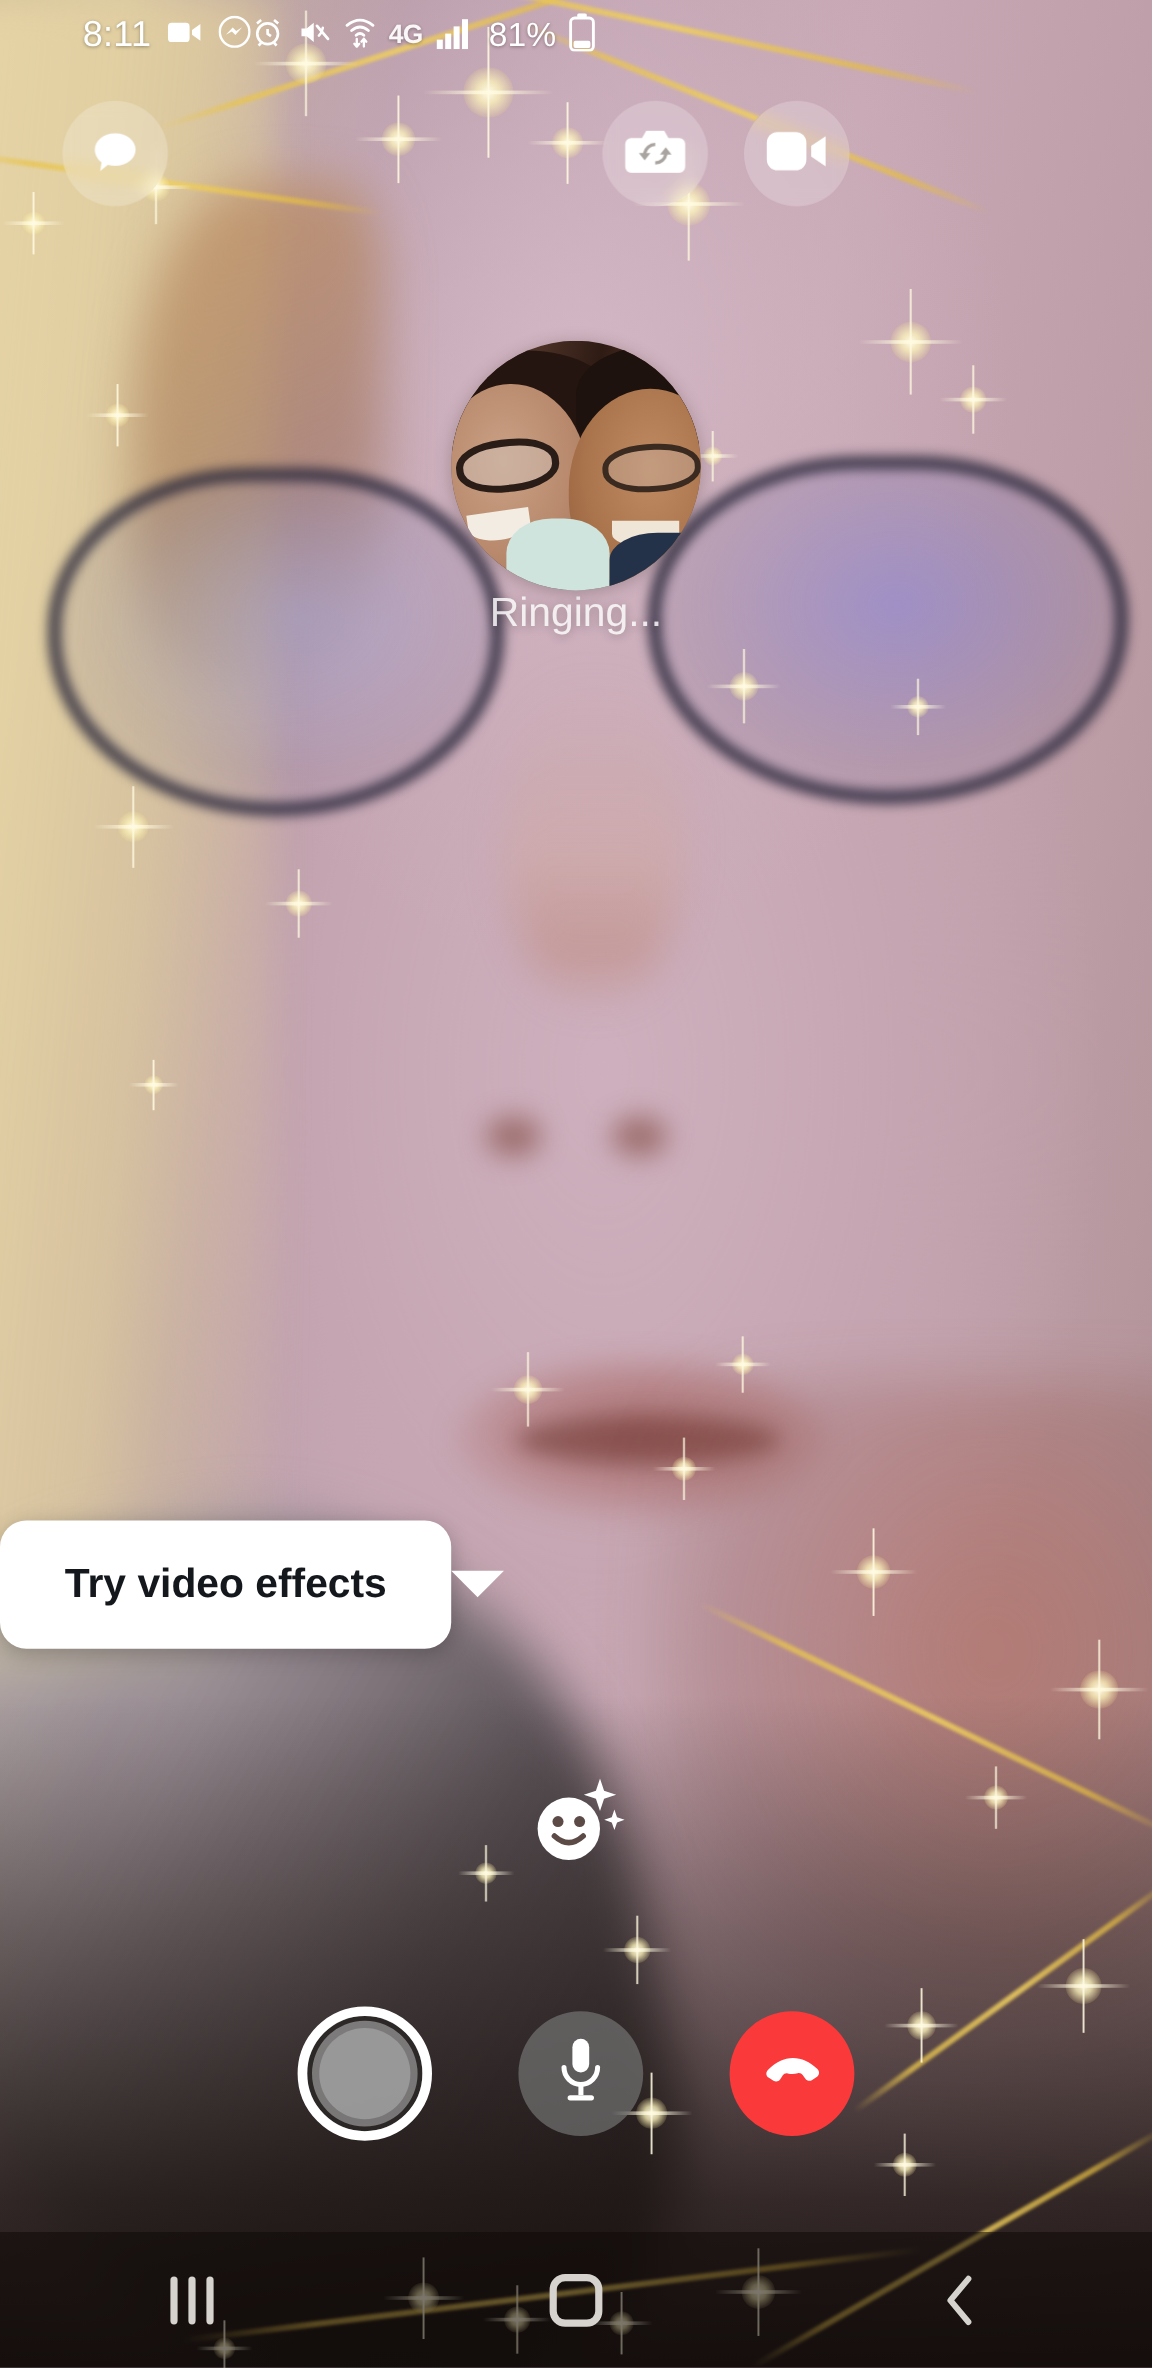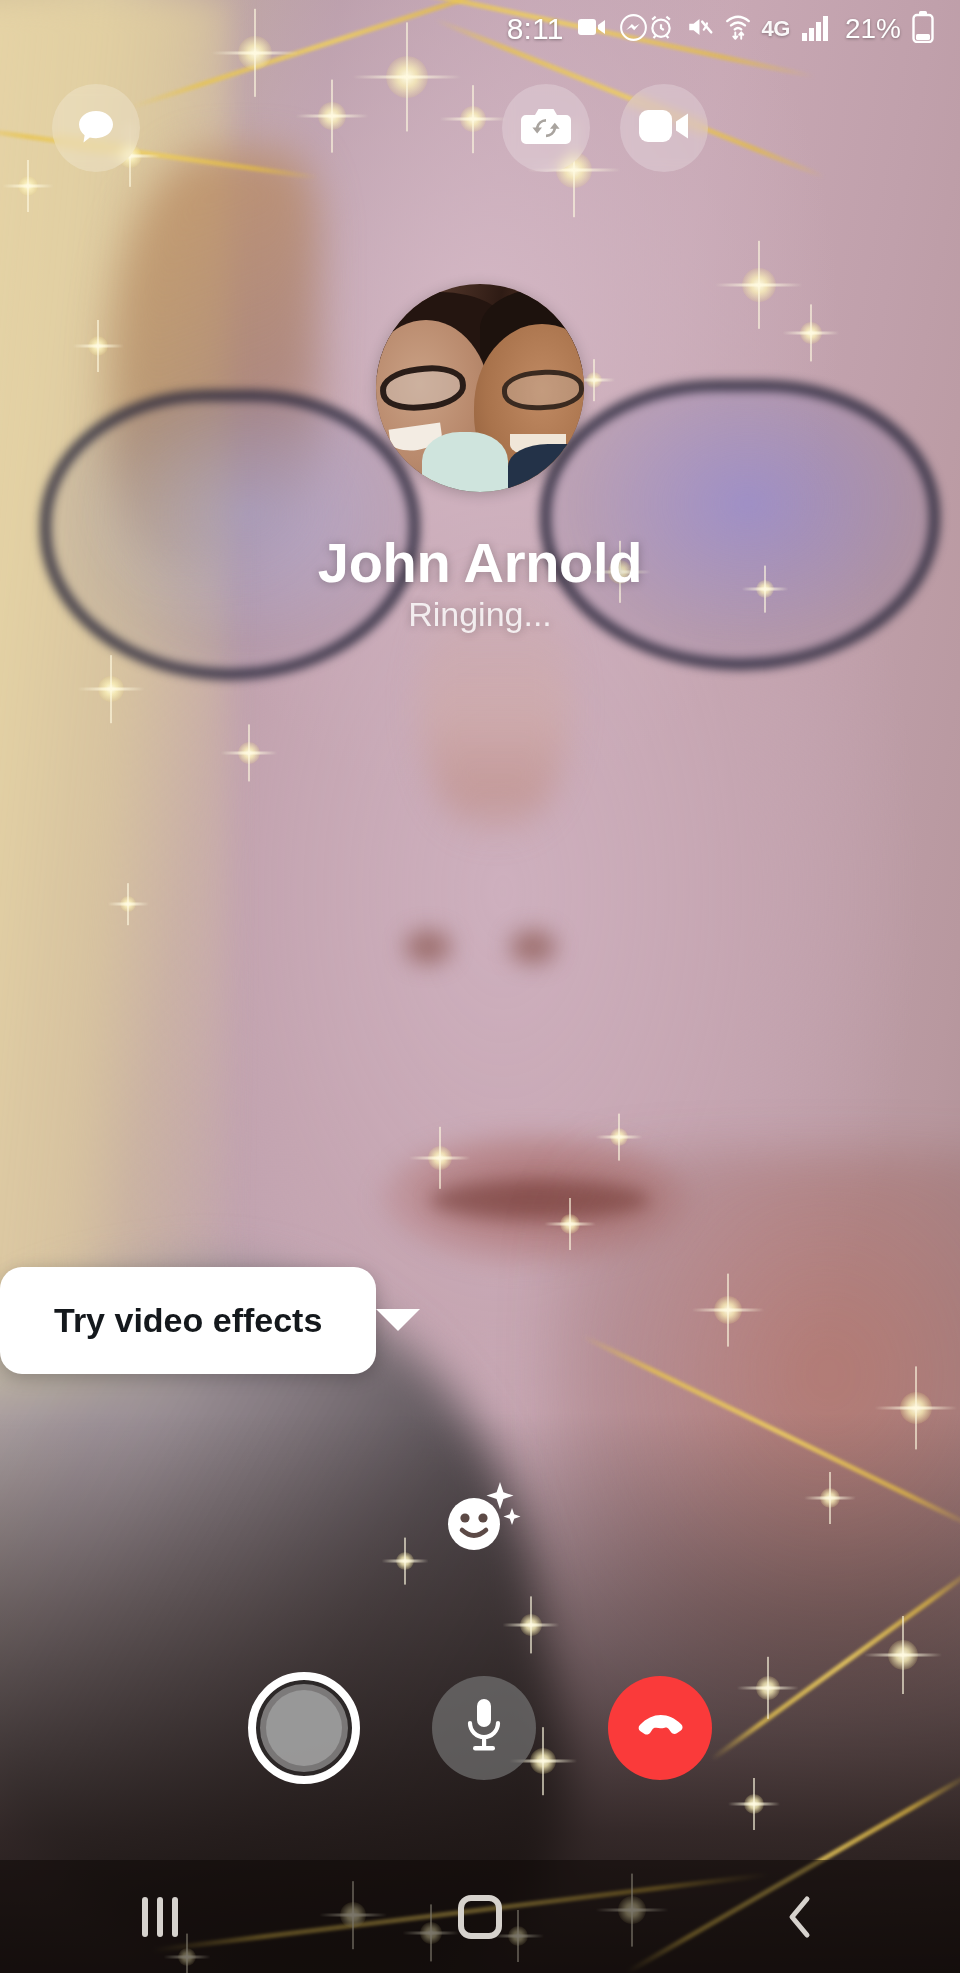--- a/index.html
+++ b/index.html
@@ -124,21 +124,21 @@
     content: ""; position: absolute; left: 50%; top: 50%;
     background: linear-gradient(90deg, rgba(255,248,210,0) 0%, rgba(255,250,225,0.92) 50%, rgba(255,248,210,0) 100%);
     transform: translate(-50%,-50%);
   }
   .star::before { width: 260%; height: 3px; }
   .star::after  { width: 3px; height: 260%; }
 
   
   .status-bar {
     position: absolute; top: 0; left: 0; right: 0; height: 58px;
-    display: flex; align-items: center; justify-content: flex-end;
+    display: flex; align-items: center; justify-content: flex-start;
     padding: 0 26px 0 69px;
     color: #ffffff; z-index: 40;
     text-shadow: 0 1px 3px rgba(0,0,0,0.35);
   }
   .sb-left { display: flex; align-items: center; gap: 14px; }
   .sb-time { font-size: 30px; font-weight: 400; letter-spacing: .2px; }
   .sb-right { display: flex; align-items: center; gap: 11px; }
   .sb-batt-text { font-size: 28px; font-weight: 400; margin-left: 3px; }
   .ic { display: block; }
 
@@ -426,21 +426,21 @@
         <span>4G</span>
       </span>
       <span class="ic">
         <svg width="30" height="28" viewBox="0 0 30 28">
           <rect x="1" y="20" width="5" height="8" fill="#fff"></rect>
           <rect x="8" y="15" width="5" height="13" fill="#fff"></rect>
           <rect x="15" y="9" width="5" height="19" fill="#fff"></rect>
           <rect x="22" y="3" width="5" height="25" fill="#fff"></rect>
         </svg>
       </span>
-      <span class="sb-batt-text">21%</span>
+      <span class="sb-batt-text">81%</span>
       <span class="ic">
         <svg width="22" height="32" viewBox="0 0 22 32">
           <rect x="7" y="0" width="8" height="4" rx="1.6" fill="#fff"></rect>
           <rect x="1.5" y="4" width="19" height="27" rx="3.5" fill="none" stroke="#fff" stroke-width="2.4"></rect>
           <rect x="4" y="23" width="14" height="6" rx="1.6" fill="#fff"></rect>
         </svg>
       </span>
     </div>
   </div>
 
@@ -485,21 +485,20 @@
         <div class="av-face-l"></div>
         <div class="av-face-r"></div>
         <div class="av-glass-l"></div>
         <div class="av-glass-r"></div>
         <div class="av-smile-l"></div>
         <div class="av-smile-r"></div>
         <div class="av-shirt-l"></div>
         <div class="av-shirt-r"></div>
       </div>
     </div>
-    <div class="callee-name">John Arnold</div>
     <div class="callee-status">Ringing...</div>
   </div>
 
   <div class="tooltip-wrap">
     <div class="tooltip">Try video effects</div>
     <div class="tooltip-arrow"></div>
   </div>
 
   <div class="effects-btn">
     <span class="ic">

